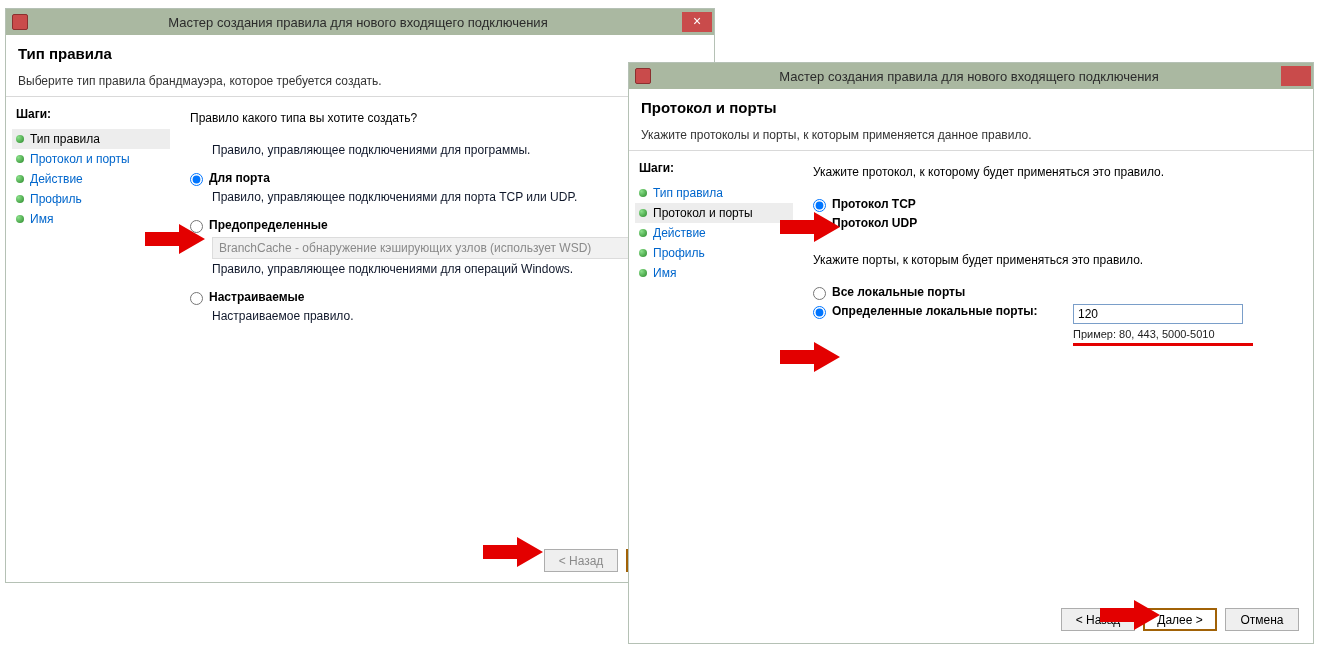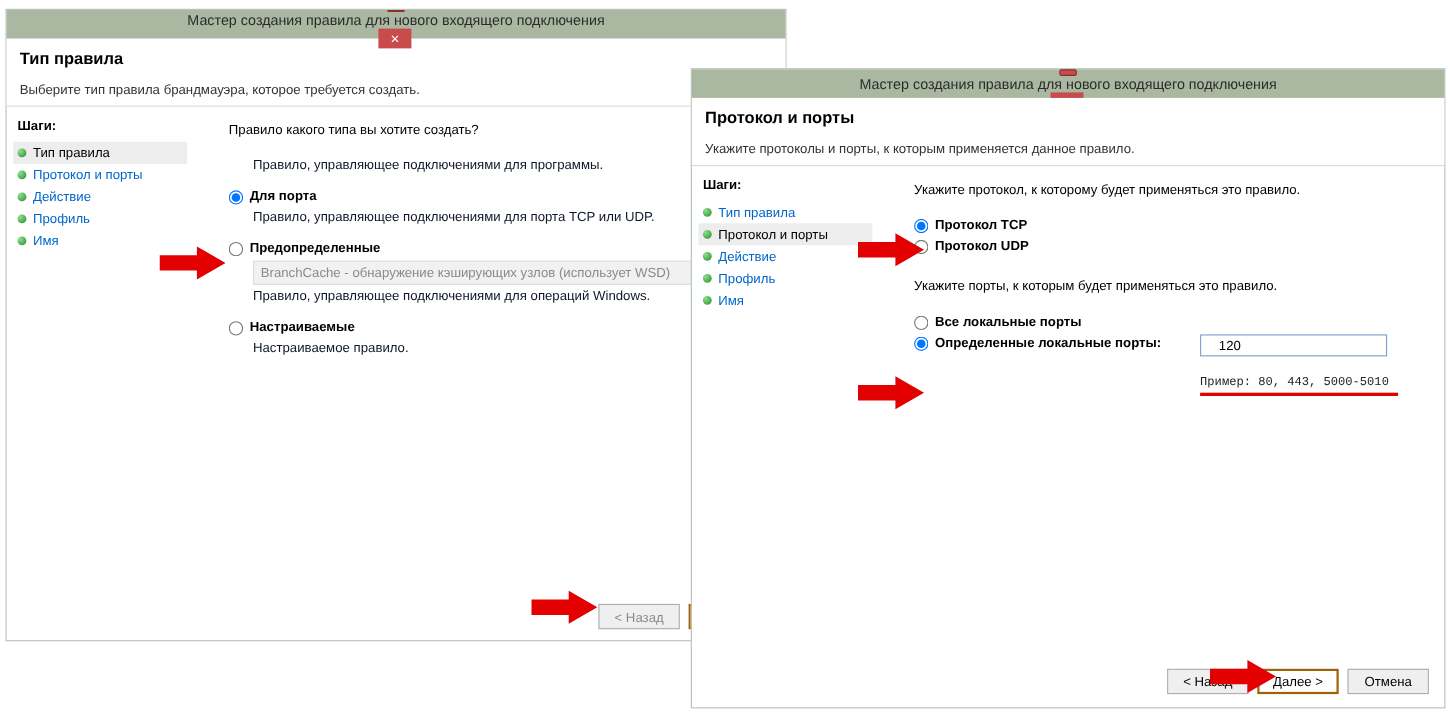--- a/index.html
+++ b/index.html
@@ -21,21 +21,20 @@
     border: 1px solid #b5c1b5;
   }
   .titlebar {
     height: 26px;
     background: #aab8a1;
     display: flex;
     align-items: center;
     position: relative;
     color: #2b2b2b;
     font-size: 13px;
-    flex-direction: column;
   }
   .titlebar .t-icon {
     width: 16px; height: 16px;
     margin: 0 6px;
     background: #c94b4b;
     border: 1px solid #8b2f2f;
     border-radius: 2px;
   }
   .titlebar .t-title { flex: 1; text-align: center; }
   .titlebar .close-btn {
@@ -48,21 +47,21 @@
     margin-right: 2px;
     cursor: pointer;
   }
   .header {
     padding: 10px 12px 8px 12px;
     border-bottom: 1px solid #d9d9d9;
     background: #fff;
   }
   .header .h-title { font-size: 15px; font-weight: bold; margin-bottom: 4px; }
   .header .h-sub { font-size: 12px; color: #333; margin-top: 12px; }
-  .body { display: flex; gap: 18px; }
+  .body { display: flex; }
   .sidebar {
     width: 170px;
     padding: 10px 6px;
   }
   .sidebar .sb-title { font-weight: bold; margin-bottom: 8px; padding-left: 4px; }
   .sb-item {
     display: flex; align-items: center;
     padding: 3px 4px;
     font-size: 12px;
     cursor: pointer;
@@ -117,23 +116,23 @@
     cursor: pointer;
   }
   .btn:disabled { color: #8a8a8a; cursor: default; }
   .btn.primary { border: 2px solid #a16207; background: #fff; }
   .port-field {
     width: 170px;
     height: 20px;
     border: 1px solid #7a9ec9;
     background: #fff;
     font-size: 12px;
-    padding: 1px 16px;
-  }
-  .hint { font-size: 11px; color: #222; margin-top: 18px; font-family: Liberation Mono, monospace; }
+    padding: 1px 4px;
+  }
+  .hint { font-size: 11px; color: #222; margin-top: 4px; }
   .red-underline { border-bottom: 3px solid #e30000; padding-bottom: 3px; display: inline-block; min-width: 180px; }
   .arrow {
     position: absolute;
     width: 60px; height: 34px;
     pointer-events: none;
   }
   .arrow svg { width: 100%; height: 100%; }
   
   #w1 { left: 5px; top: 8px; width: 710px; height: 575px; }
   #w1 .body { height: 493px; }

